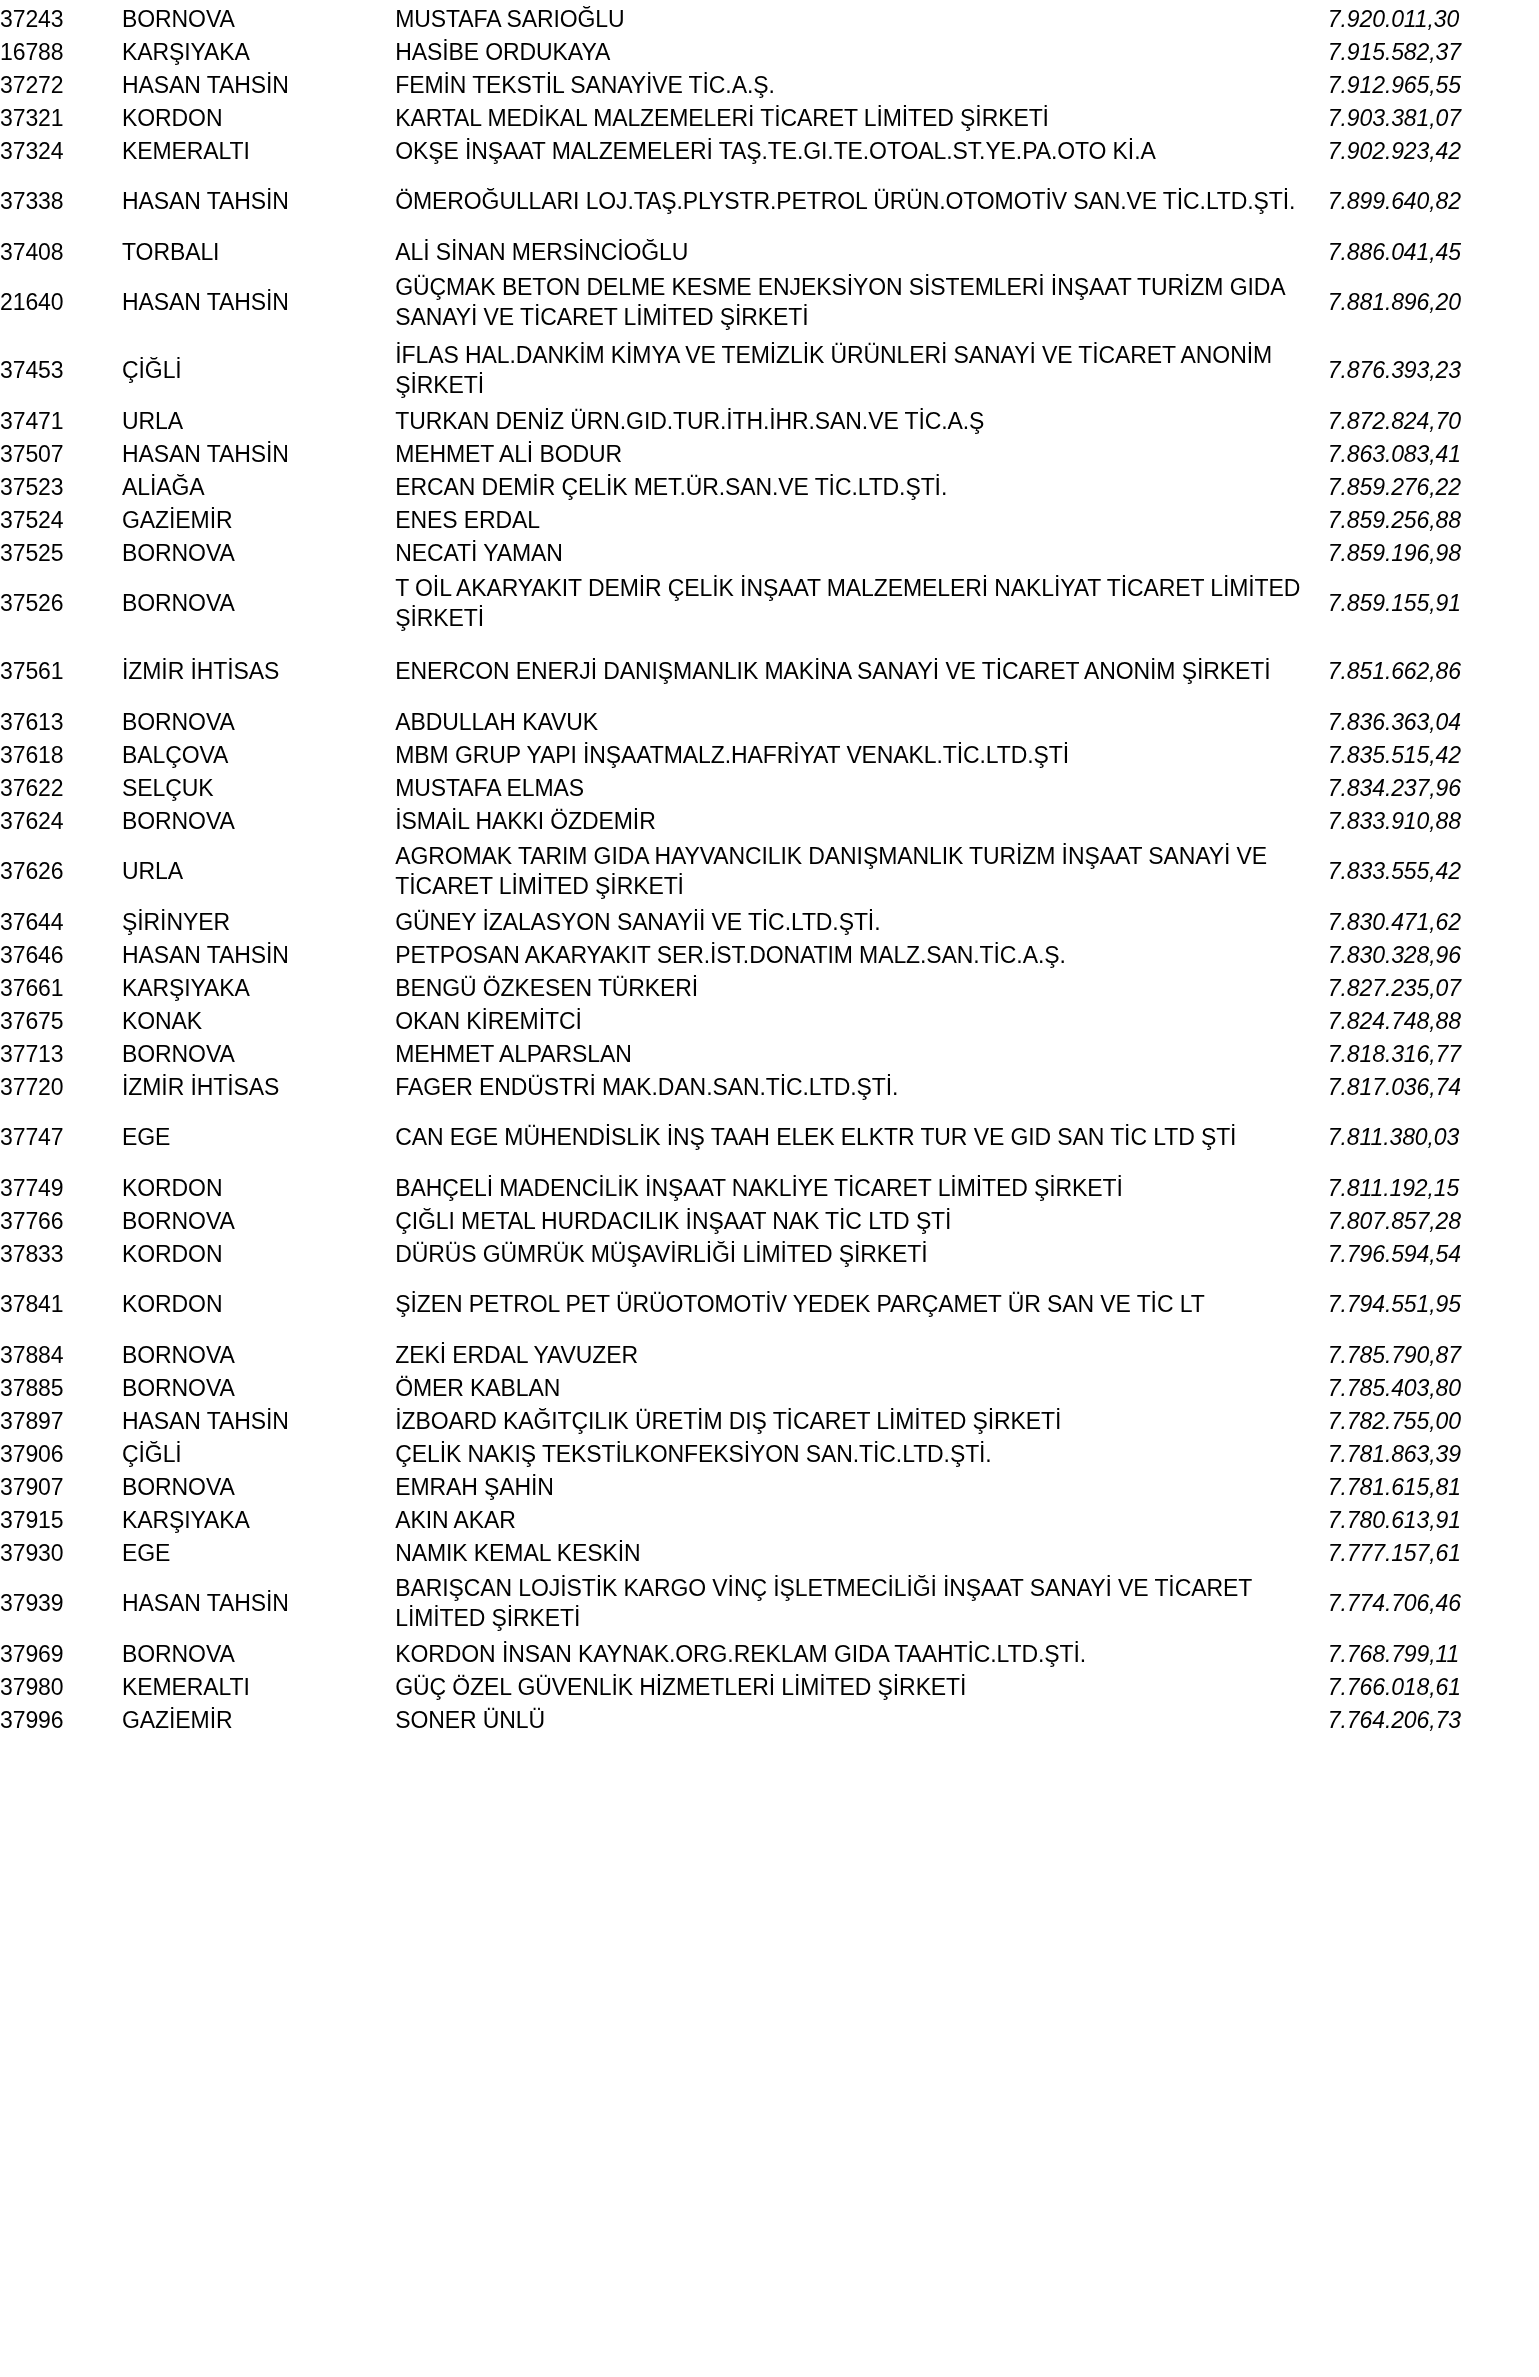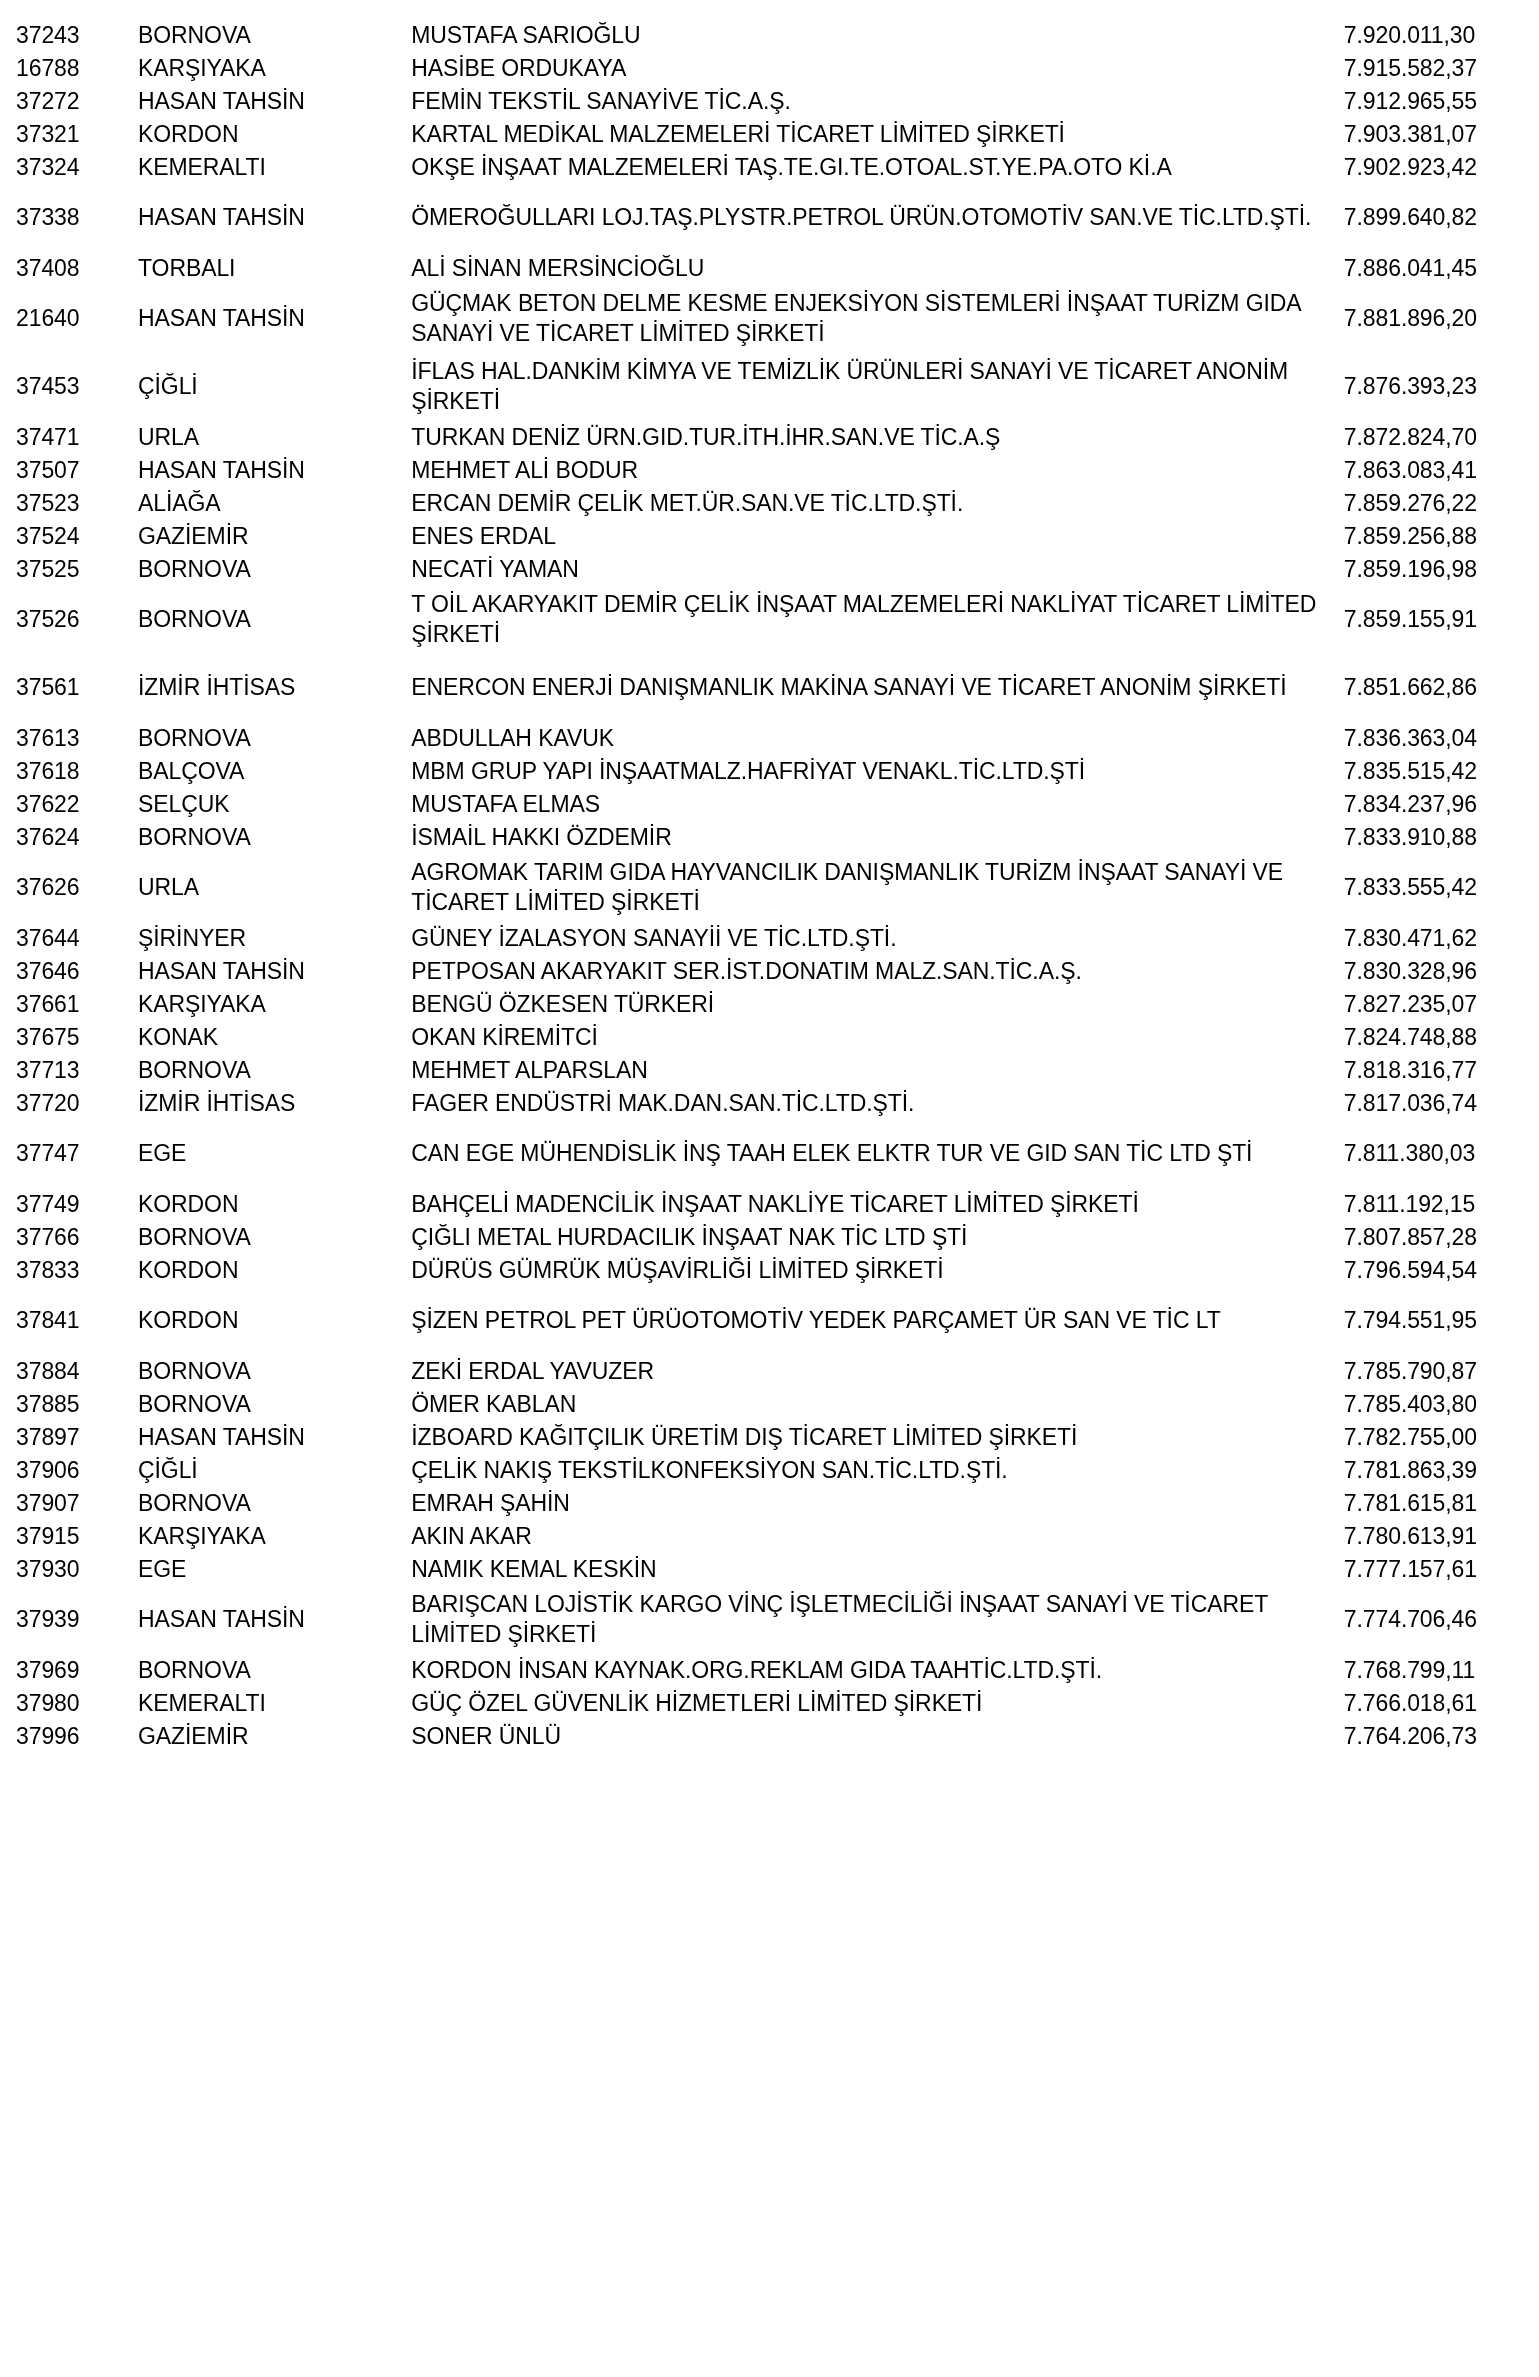--- a/index.html
+++ b/index.html
@@ -13,21 +13,21 @@
     font-family: "Liberation Sans", "DejaVu Sans", sans-serif;
     color: #000000;
     overflow: hidden;
   }
 
   .page {
     position: relative;
     width: 1540px;
     height: 2377px;
     box-sizing: border-box;
-    padding: 16px;
+    padding: 0;
     background: #ffffff;
   }
 
   table.taxpayer-table {
     width: 1540px;
     border-collapse: collapse;
     table-layout: fixed;
     font-size: 23px;
     line-height: 1.30;
   }
@@ -56,20 +56,21 @@
   }
   td.cell-district {
     white-space: nowrap;
   }
   td.cell-name {
     padding-right: 4.7px;
   }
   td.cell-amount {
     white-space: nowrap;
     text-align: left;
+    font-style: italic;
   }
 
   
   tr.row-1 td { height: 33px; }
   tr.row-2 td { height: 68px; }
 
   .spacer-top { height: 3.1px; }
 </style>
 </head>
 <body>

